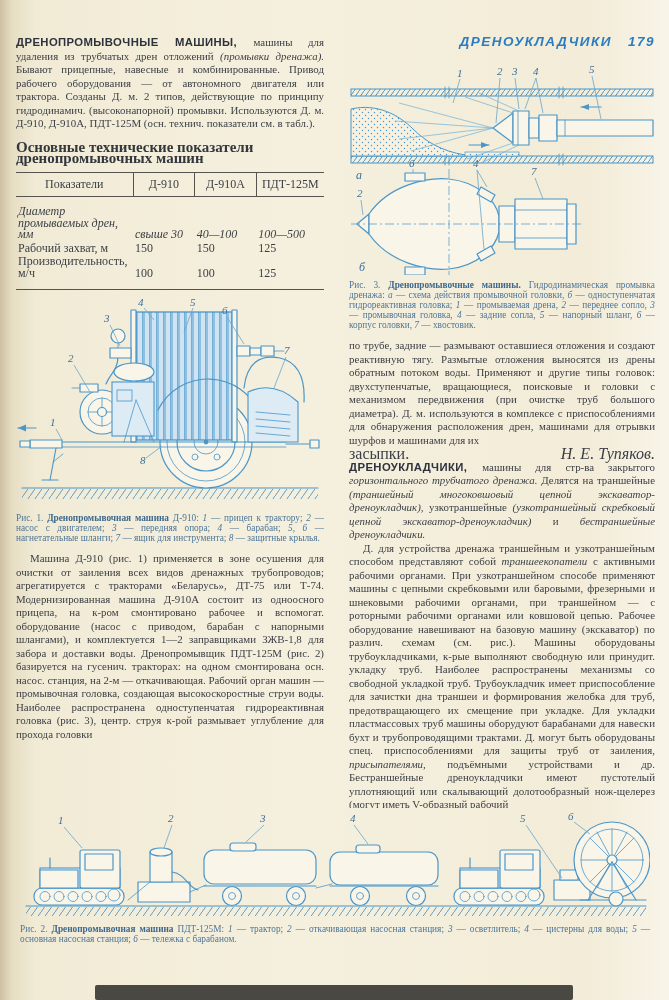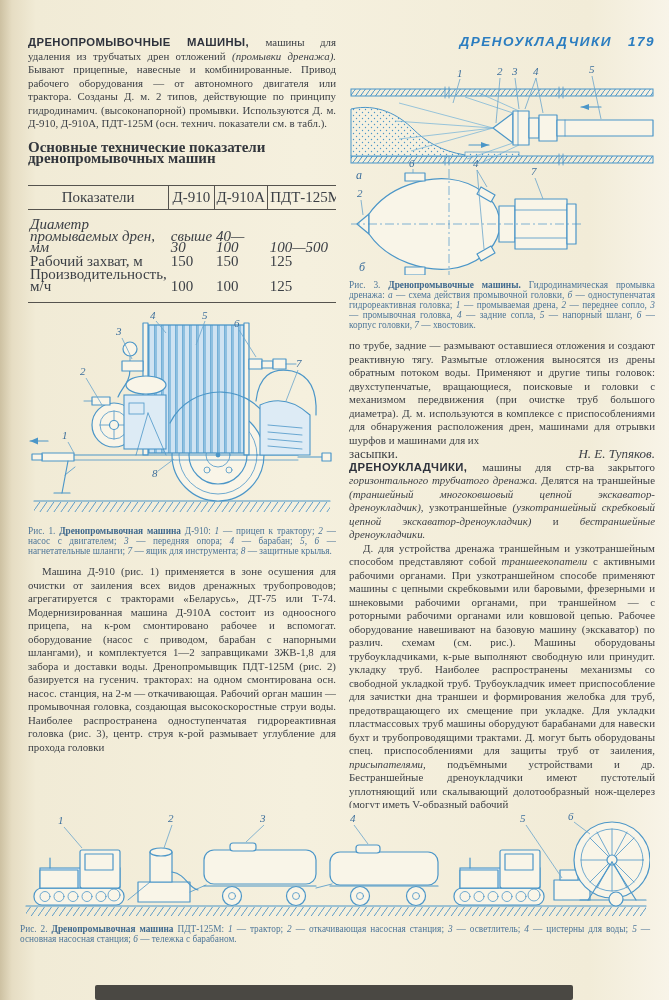--- a/index.html
+++ b/index.html
@@ -5,50 +5,50 @@
   * { margin:0; padding:0; box-sizing:border-box; }
   html,body { width:669px; height:1000px; }
   body { position:relative; background:#fbfaf4; font-family:"Liberation Serif", serif; overflow:hidden; }
 
   .page { position:absolute; inset:0;
     background:linear-gradient(90deg,#cdc1a2 0px,#e6ddc3 12px,#f1ebd6 36px,#f5f0de 45%,#f2ecd8 88%,#f8f4e8 100%); }
   .page-edge-shadow { position:absolute; left:95px; width:478px; top:985px; height:15px;
     background:#4a4843; border-radius:2px; }
 
   .col { position:absolute; }
-  .col-left  { left:28px;  top:36px; width:308px; max-height:772px; overflow:hidden; }
+  .col-left  { left:16px;  top:36px; width:308px; max-height:772px; overflow:hidden; }
   .col-right { left:349px; top:34px; width:306px; max-height:774px; overflow:hidden; }
 
   .running-head { display:flex; justify-content:flex-end; align-items:baseline; gap:16px;
     font-family:"Liberation Sans", sans-serif; font-weight:bold; letter-spacing:1.5px;
     color:#2b7dc0; font-size:13.5px; margin-bottom:14px;font-style:italic; }
 
   .body-text { font-size:10.9px; line-height:13.5px; text-align:justify; color:#3b3f45;
     text-rendering:optimizeLegibility; }
   .body-text.indent { text-indent:14px; }
   .r-n { }
   .r-b { font-weight:bold; }
   .r-i { font-style:italic; }
   .r-hw { font-weight:bold; font-family:"Liberation Sans", sans-serif; font-size:11.3px; letter-spacing:.4px; color:#2e323c; }
 
   .table-title { font-size:15px; line-height:11.5px; font-weight:bold; color:#33373d; margin-top:11px; }
-  table.spec { width:100%; border-collapse:collapse; margin-top:20px; font-size:15px; line-height:11.5px;
+  table.spec { width:100%; border-collapse:collapse; margin-top:7px; font-size:12px; line-height:11.5px;
     color:#3b3f45; border-top:1.4px solid #55534e; border-bottom:1.4px solid #55534e; }
   table.spec th { font-weight:normal; text-align:center; padding:6px 2px; border-bottom:1px solid #55534e; }
   table.spec th + th { border-left:1px solid #55534e; }
   table.spec td { vertical-align:bottom; padding:1px 2px; text-align:left; }
   table.spec td.lbl { text-align:left; }
   table.spec tbody tr:first-child td { padding-top:9px;font-style:italic; }
   table.spec tbody tr:last-child td { padding-bottom:10px; }
 
   .figure { display:block; margin:6px auto 0 auto; }
   .caption { font-size:9.3px; line-height:10px; text-align:justify; color:#4d7699; margin-top:5px; }
   .caption .r-b { color:#3e688d; }
 
-  .line-split { display:flex; justify-content:space-between; font-size:13px; line-height:13.5px; color:#3b3f45; }
+  .line-split { display:flex; justify-content:space-between; font-size:16px; line-height:13.5px; color:#3b3f45; }
   .author { font-style:italic; }
 
   .bottom-figure { position:absolute; left:20px; top:806px; width:630px; }
   .bottom-figure .caption { margin-top:6px; }
 
   .space-above { margin-top:9px; }
 
   
   .st  { stroke:#4b96c8; fill:none; stroke-width:1.2; stroke-linecap:round; stroke-linejoin:round; }
   .stt { stroke:#4b96c8; fill:none; stroke-width:0.8; stroke-linecap:round; }

